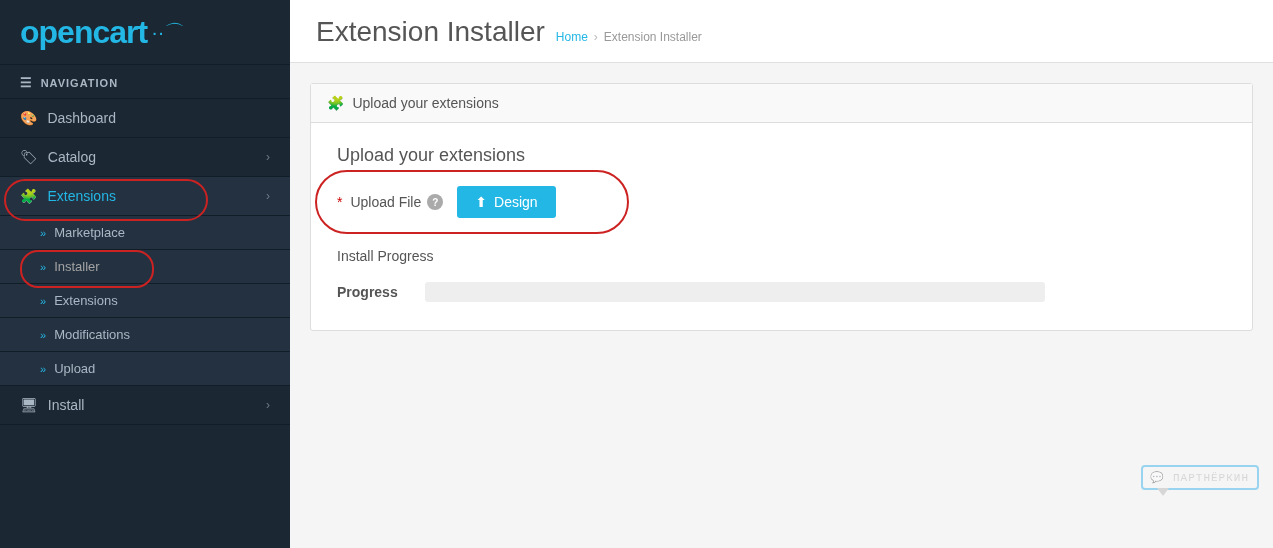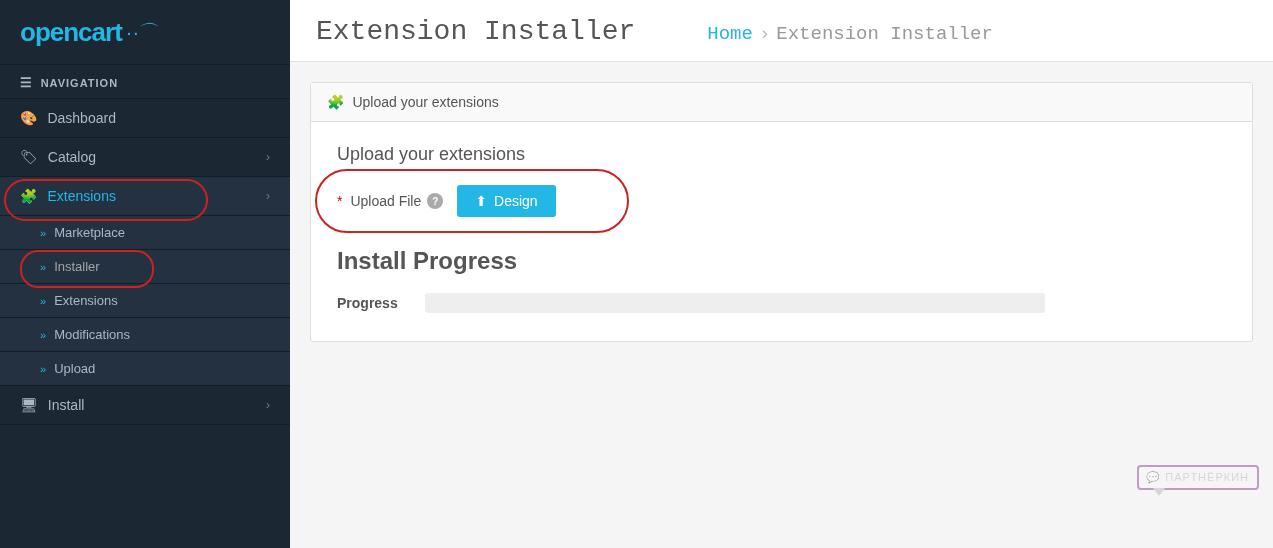--- a/index.html
+++ b/index.html
@@ -17,21 +17,21 @@
     }
     .sidebar-logo {
       background: #1b2733;
       padding: 14px 20px;
       border-bottom: 1px solid #111d27;
       height: 65px;
       display: flex;
       align-items: center;
     }
     .logo-text {
-      font-size: 26px;
+      font-size: 32px;
       font-weight: bold;
       color: #23b7e5;
       letter-spacing: -1px;
     }
     .logo-cart {
       display: inline-block;
       margin-left: 4px;
       color: #23b7e5;
       font-size: 20px;
     }
@@ -110,35 +110,33 @@
       flex-direction: column;
       background: #f5f5f5;
       overflow: hidden;
     }
     .main-header {
       background: #fff;
       padding: 16px 40px 14px 26px;
       border-bottom: 1px solid #e0e0e0;
       display: flex;
       align-items: baseline;
-      gap: 28px;
-      font-family: Liberation Mono, monospace;
+      gap: 11px;
     }
     .main-title {
       font-size: 28px;
       color: #555;
       font-weight: 300;
     }
     .breadcrumb {
       display: flex;
       align-items: flex-end;
       gap: 6px;
-      font-size: 19px;
+      font-size: 12px;
       color: #999;
-      margin-left: 44px;
     }
     .breadcrumb a { color: #23b7e5; text-decoration: none; }
     .breadcrumb-sep { color: #bbb; }
 
     .main-body {
       flex: 1;
       padding: 0;
       overflow: hidden;
     }
     .card {
@@ -212,23 +210,23 @@
       position: absolute;
       left: -22px; top: -16px;
       width: 310px; height: 60px;
       border: 2px solid #cc2222;
       border-radius: 40px;
       pointer-events: none;
       z-index: 10;
     }
 
     .install-progress-title {
-      font-size: 24px;
-      color: #555;
-      font-weight: 700;
+      font-size: 14px;
+      color: #555;
+      font-weight: 400;
       margin-bottom: 18px;
     }
     .progress-row {
       display: flex;
       align-items: center;
       gap: 8px;
     }
     .progress-label {
       font-size: 14px;
       color: #555;
@@ -257,27 +255,28 @@
       opacity: 0.4;
       font-size: 13px;
       color: #999;
       display: flex;
       align-items: center;
       gap: 6px;
       pointer-events: none;
       z-index: 5;
     }
     .watermark-box {
-      border: 2px solid #701a75;
+      border: 2px solid #0ea5e9;
       border-radius: 4px;
       padding: 4px 8px;
       font-size: 11px;
       color: #aaa;
       letter-spacing: 1px;
       position: relative;
+      font-family: Liberation Mono, monospace;
     }
     .watermark-box::after {
       content: '';
       position: absolute;
       bottom: -8px; left: 14px;
       width: 0; height: 0;
       border-left: 6px solid transparent;
       border-right: 6px solid transparent;
       border-top: 8px solid #aaa;
     }

